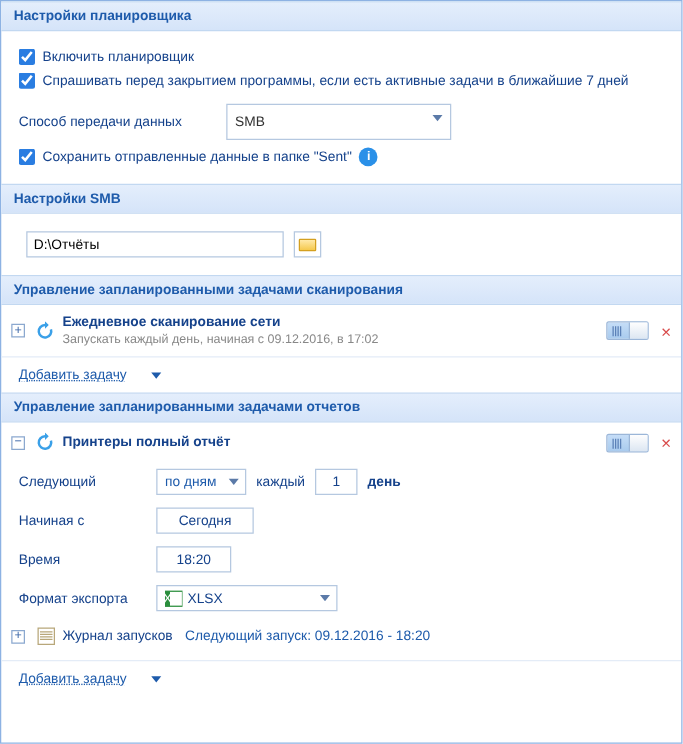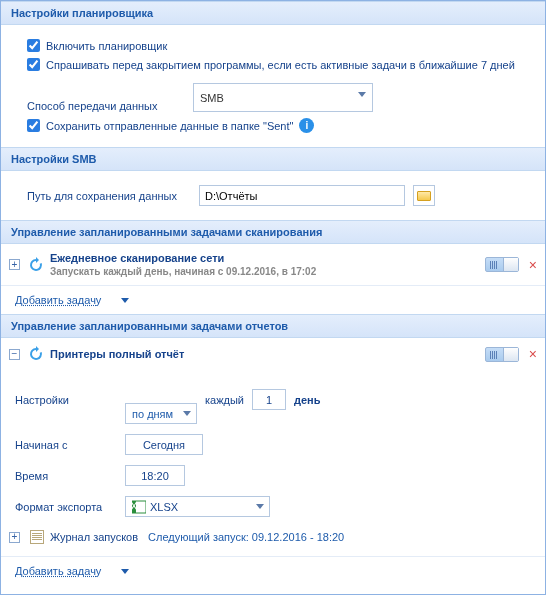--- a/index.html
+++ b/index.html
@@ -1,18 +1,18 @@
 <!DOCTYPE html>
 <html><head>
 <meta charset="utf-8">
 <style>
 *{box-sizing:border-box;margin:0;padding:0;font-family:Tahoma,Arial,sans-serif;font-size:11px;}
 body{background:#fff;width:546px;height:595px;border:1px solid #8db2e3;}
 .section-header{background:linear-gradient(#e4eefc,#d5e4f9);border-top:1px solid #c2d8f1;border-bottom:1px solid #c2d8f1;color:#1e5bab;font-weight:bold;padding:5px 10px;}
-.section-body{padding:8px 26px;}
+.section-body{padding:8px 14px;}
 .row{display:flex;align-items:center;margin:6px 0;gap:6px;}
 .chk{width:13px;height:13px;accent-color:#2a7de1;}
 .chk-label{color:#15428b;}
 .lbl{color:#15428b;width:160px;}
 .select{border:1px solid #b5c8e0;background:#fff;color:#333;height:29px;width:180px;padding:0 20px 0 6px;position:relative;display:inline-flex;align-items:center;}
 .select::after{content:"";position:absolute;right:6px;top:8px;border-left:4px solid transparent;border-right:4px solid transparent;border-top:5px solid #5b7aa8;}
 .info{display:inline-flex;width:15px;height:15px;background:#2a90e8;color:#fff;border-radius:50%;align-items:center;justify-content:center;font-weight:bold;font-size:10px;}
 .path-input{border:1px solid #b5c8e0;height:21px;width:206px;padding:0 5px;display:flex;align-items:center;margin-left:6px;}
 .folder-btn{width:22px;height:21px;border:1px solid #b5c8e0;background:#fff;display:inline-flex;align-items:center;justify-content:center;margin-left:2px;}
 .folder-icon{width:14px;height:10px;background:linear-gradient(#ffe9a8,#f5c94e);border:1px solid #d4a020;border-radius:1px;}
@@ -32,21 +32,21 @@
 .caret{border-left:4px solid transparent;border-right:4px solid transparent;border-top:5px solid #1e5bab;display:inline-block;}
 .hr-light{border-top:1px solid #e4ecf7;margin-top:4px;}
 .form-row{display:flex;align-items:center;padding:5px 14px;color:#15428b;}
 .form-lbl{width:110px;color:#15428b;}
 .input-box{border:1px solid #b5c8e0;height:21px;padding:0 6px;display:inline-flex;align-items:center;justify-content:center;background:#fff;}
 .input-box.sm{width:60px;}
 .input-box.md{width:78px;text-align:right;justify-content:center;}
 .input-box.num{width:34px;justify-content:center;}
 .combo{border:1px solid #b5c8e0;height:21px;display:inline-flex;align-items:center;padding:0 18px 0 6px;position:relative;background:#fff;}
 .combo::after{content:"";position:absolute;right:5px;top:7px;border-left:4px solid transparent;border-right:4px solid transparent;border-top:5px solid #5b7aa8;}
-.combo.link-style{color:#1e5bab;margin-top:28px;}
+.combo.link-style{color:#1e5bab;}
 .export-combo{width:145px;}
 .xlsx-icon{width:14px;height:14px;margin-right:4px;}
 .launch-log{display:flex;align-items:center;padding:8px 8px;}
 .launch-log .expand{margin-right:10px;}
 .log-icon{width:14px;height:14px;border:1px solid #b8a77a;background:#fff;margin-right:6px;position:relative;}
 .log-icon::before{content:"";position:absolute;left:1px;top:2px;right:1px;height:1px;background:#b8a77a;box-shadow:0 2px #b8a77a,0 4px #b8a77a,0 6px #b8a77a;}
 .next-launch{color:#1e5bab;margin-left:10px;}
 .filler{flex:1;}
 </style>
 </head>
@@ -55,57 +55,56 @@
 <div class="section-header">Настройки планировщика</div>
 <div class="section-body">
   <div class="row">
     <input type="checkbox" class="chk" checked="" style="">
     <span class="chk-label">Включить планировщик</span>
   </div>
   <div class="row">
     <input type="checkbox" class="chk" checked="" style="">
     <span class="chk-label">Спрашивать перед закрытием программы, если есть активные задачи в ближайшие 7 дней</span>
   </div>
-  <div class="row" style="margin-top:12px;align-items:flex-end;">
+  <div class="row" style="margin-top:12px;">
     <span class="lbl">Способ передачи данных</span>
     <div class="select">
       <span>SMB</span>
     </div>
   </div>
   <div class="row">
     <input type="checkbox" class="chk" checked="" style="">
     <span class="chk-label">Сохранить отправленные данные в папке "Sent"</span>
     <span class="info">i</span>
   </div>
 </div>
 
 <div class="section-header">Настройки SMB</div>
 <div class="section-body">
   <div class="row">
-    <span class="lbl">Путь для сохранения данных</span>
     <div class="path-input">
       <span>D:\Отчёты</span>
     </div>
     <div class="folder-btn">
       <div class="folder-icon"></div>
     </div>
   </div>
 </div>
 
 <div class="section-header">Управление запланированными задачами сканирования</div>
 <div class="task-row">
   <span class="expand">+</span>
   <span class="task-icon">
     <svg viewBox="0 0 16 16">
         <path fill="#3aa0e8" d="M8 2a6 6 0 1 0 5.7 4.1l-1.9.7A4 4 0 1 1 8 4v2l3-3-3-3v2z"></path>
       </svg>
   </span>
   <div style="flex:1;">
     <div class="task-title">Ежедневное сканирование сети</div>
-    <div class="task-subtitle" style="margin-left:0;font-weight:bold;">Запускать каждый день, начиная с 09.12.2016, в 17:02</div>
+    <div class="task-subtitle" style="margin-left:0;">Запускать каждый день, начиная с 09.12.2016, в 17:02</div>
   </div>
   <div class="toggle">
       <div class="bars">
         <span></span>
         <span></span>
         <span></span>
         <span></span>
       </div>
     </div>
   <span class="del-x">×</span>
@@ -131,21 +130,21 @@
         <span></span>
         <span></span>
         <span></span>
         <span></span>
       </div>
     </div>
   <span class="del-x">×</span>
 </div>
 
 <div class="form-row">
-  <span class="form-lbl">Настройки</span>
+  <span class="form-lbl">Следующий</span>
   <div class="combo link-style" style="width:72px;">
     <span>по дням</span>
   </div>
   <span style="margin:0 8px;">каждый</span>
   <div class="input-box num">
     <span>1</span>
   </div>
   <span style="margin-left:8px;font-weight:bold;">день</span>
 </div>
 

